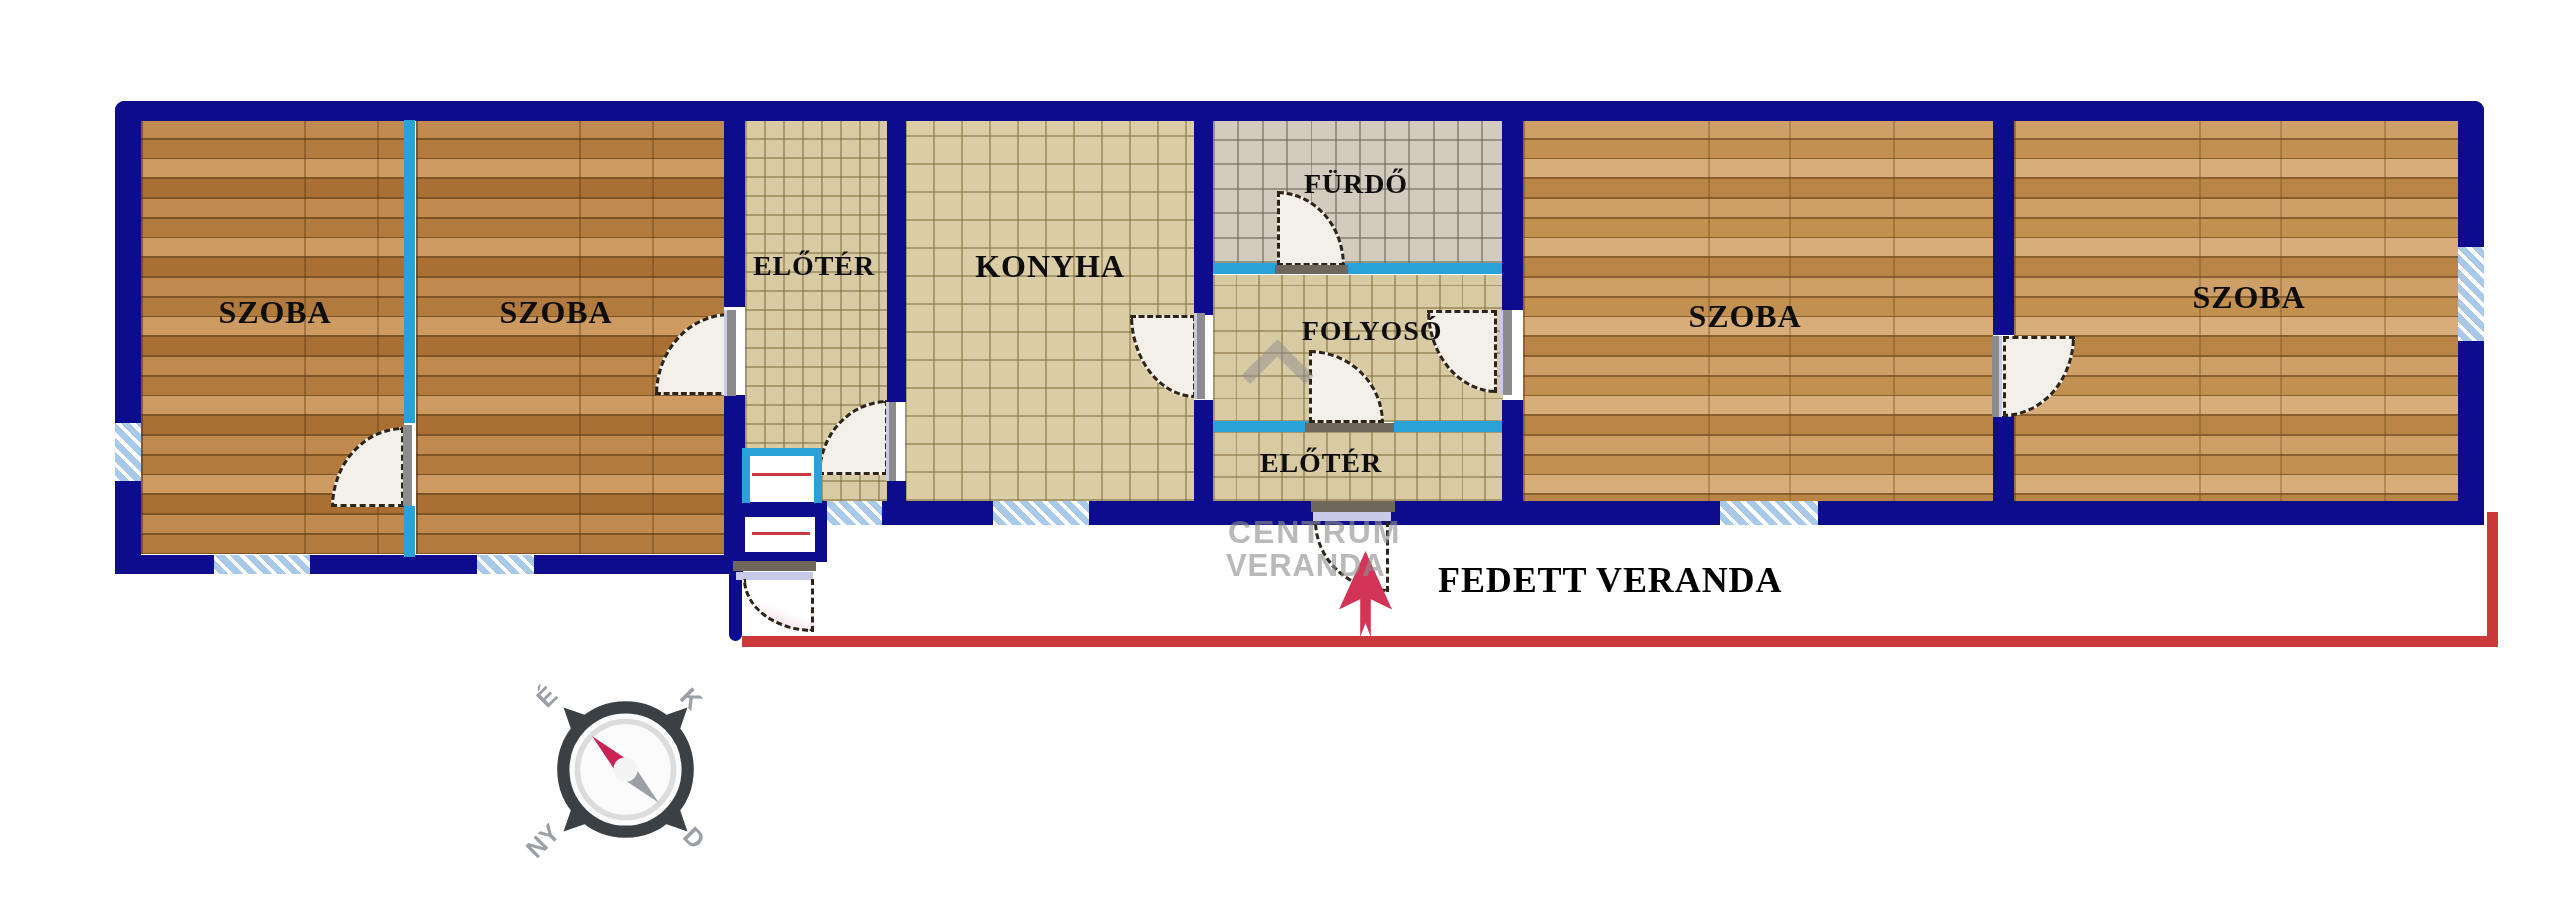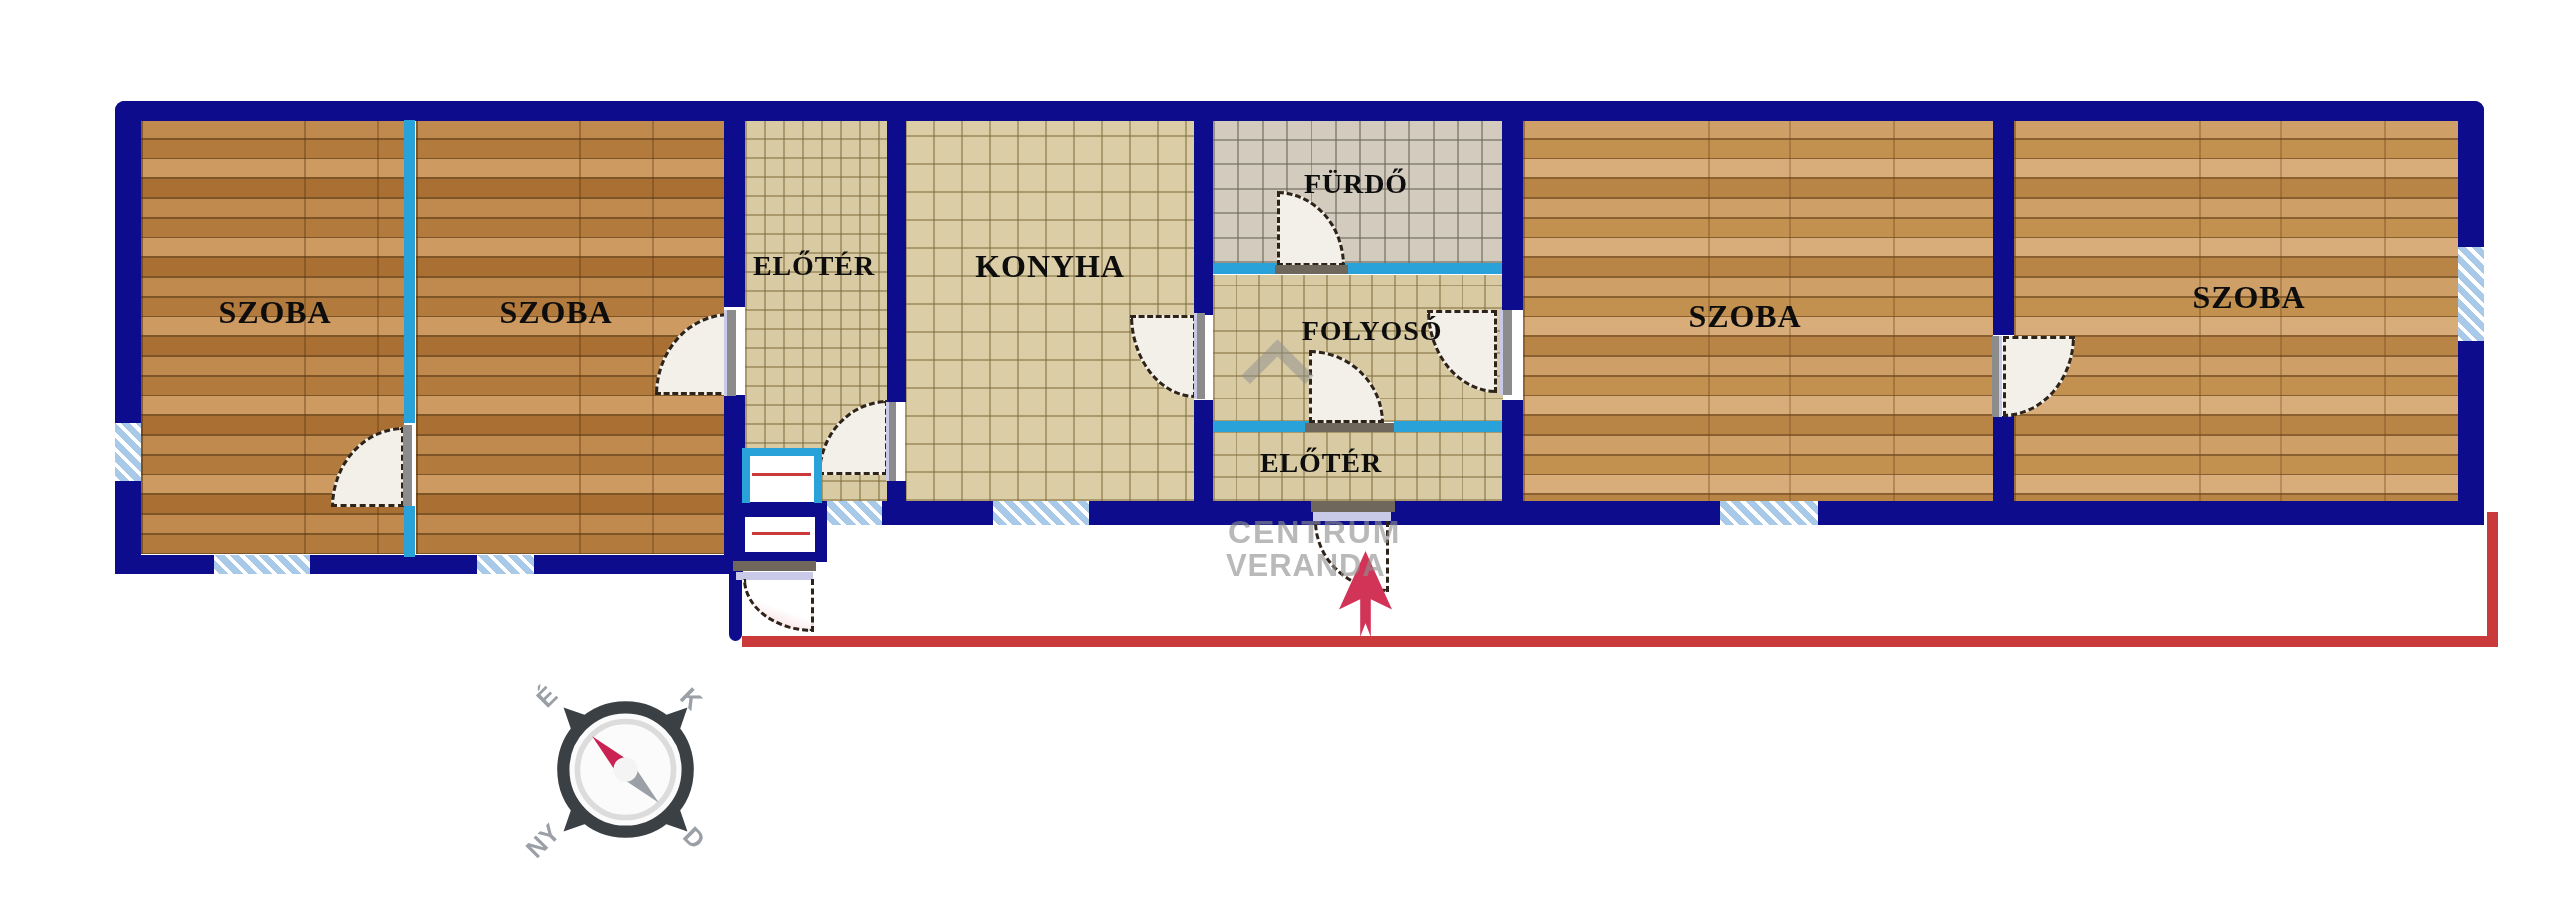--- a/index.html
+++ b/index.html
@@ -165,20 +165,21 @@
 
   <div class="lbl lbl-lg" style="left:275px;top:312px;">SZOBA</div>
   <div class="lbl lbl-lg" style="left:556px;top:312px;">SZOBA</div>
   <div class="lbl lbl-md" style="left:814px;top:266px;">ELŐTÉR</div>
   <div class="lbl lbl-lg" style="left:1050px;top:266px;">KONYHA</div>
   <div class="lbl lbl-md" style="left:1356px;top:184px;">FÜRDŐ</div>
   <div class="lbl lbl-md" style="left:1372px;top:331px;">FOLYOSÓ</div>
   <div class="lbl lbl-md" style="left:1321px;top:463px;">ELŐTÉR</div>
   <div class="lbl lbl-lg" style="left:1745px;top:316px;">SZOBA</div>
   <div class="lbl lbl-lg" style="left:2249px;top:297px;">SZOBA</div>
+  <div class="veranda-lbl" style="left:1438px;top:580px;">FEDETT VERANDA</div>
 
   <div class="abs" style="left:1252px;top:350px;width:51px;height:51px;transform:rotate(45deg);
               border-top:12.2px solid var(--wmark);border-left:12.2px solid var(--wmark);opacity:.5;"></div>
   <div class="wm" style="left:1228px;top:514px;font-size:32px;letter-spacing:1.9px;opacity:.62;">CENTRUM</div>
   <div class="wm" style="left:1226px;top:548px;font-size:31px;letter-spacing:0.9px;opacity:.62;">VERANDA</div>
 
   <svg class="abs" style="left:536px;top:680px;" width="179" height="179" viewBox="-95 -95 190 190">
     <g fill="#3b4045" transform="rotate(45)">
       <polygon points="0,-93 -17,-58 17,-58"></polygon>
       <polygon points="0,93 -17,58 17,58"></polygon>

